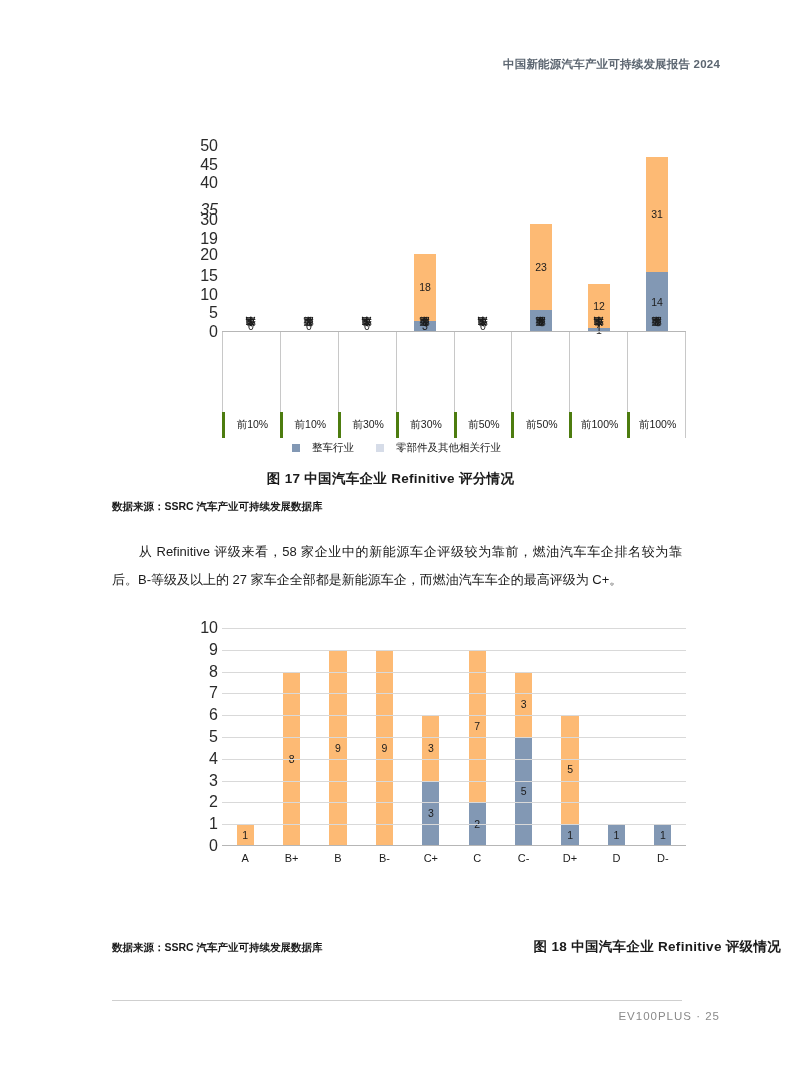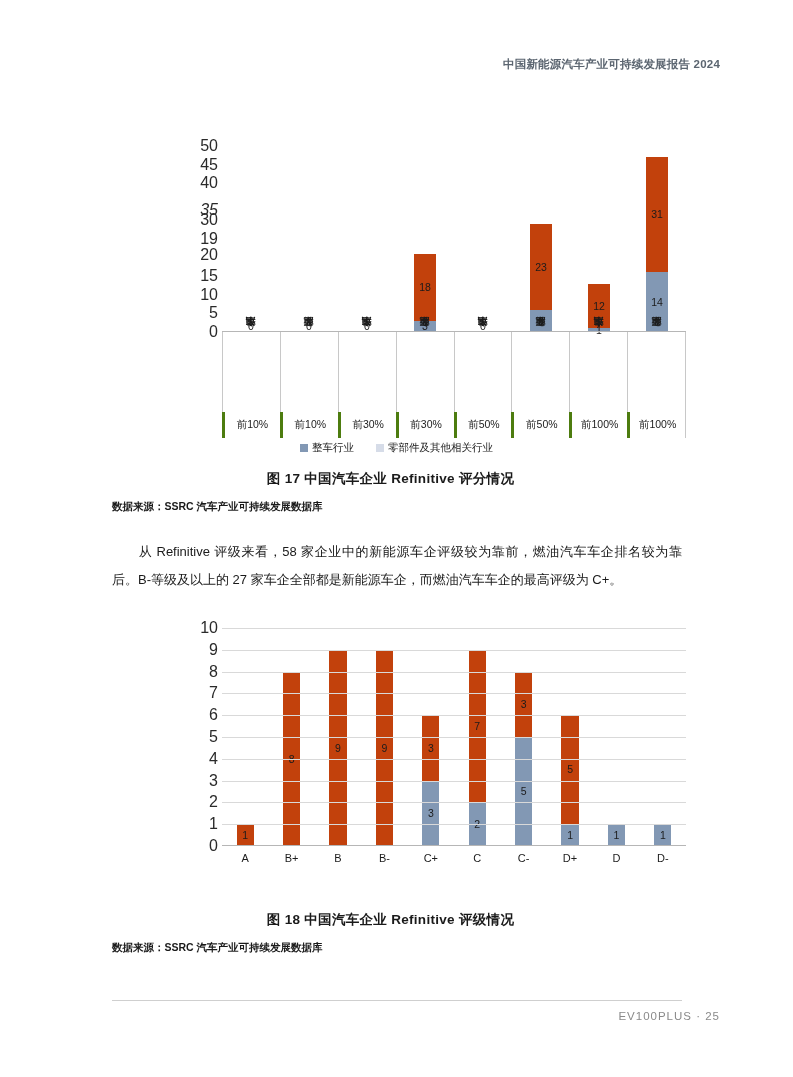--- a/index.html
+++ b/index.html
@@ -24,21 +24,21 @@
   .ytick{position:absolute;right:4px;transform:translateY(-50%);
          font-size:16px;color:#2a2a2a;text-align:center;line-height:1;}
   .plot{position:absolute;top:0;bottom:0;}
   .gridline{position:absolute;left:0;right:0;height:1px;background:#d9d9d9;}
   .axisline{position:absolute;left:0;right:0;height:1px;background:#b6b6b6;}
   .bars{position:absolute;left:0;right:0;top:0;bottom:0;display:flex;}
   .barcell{flex:1;position:relative;display:flex;justify-content:center;align-items:flex-end;}
   .barstack{position:relative;width:37%;display:flex;flex-direction:column;justify-content:flex-end;height:100%;}
   .seg{position:relative;display:flex;align-items:center;justify-content:center;}
   .seg span{font-size:10.5px;color:#1b1b1b;line-height:1;}
-  .seg.light{background:#c2410c;}
+  .seg.light{background:#fdba74;}
   .seg.dark{background:#8298b4;}
   .zerolab{position:absolute;bottom:1px;left:50%;transform:translateX(-50%);
            font-size:10.5px;color:#1b1b1b;line-height:1;}
 
   
   .tickbox-row{position:absolute;left:0;right:0;display:flex;}
   .tickbox{flex:1;position:relative;border-left:1px solid #c8c8c8;
            display:flex;justify-content:center;align-items:flex-start;padding-top:3px;}
   .tickbox:last-child{border-right:1px solid #c8c8c8;}
   .vlabel{font-size:10px;color:#1b1b1b;white-space:nowrap;
@@ -48,21 +48,21 @@
           display:flex;justify-content:center;align-items:center;}
   .catbox:last-child{border-right:1px solid #c8c8c8;}
   .catbox span{font-size:10.5px;color:#1b1b1b;}
 
   
   .catrow{position:absolute;left:0;right:0;display:flex;}
   .catrow div{flex:1;text-align:center;font-size:11px;color:#1b1b1b;}
 
   .legend{position:absolute;left:0;right:0;display:flex;justify-content:center;
           align-items:center;gap:22px;font-size:10.5px;color:#1b1b1b;}
-  .legend .li{display:flex;align-items:center;gap:4px;}
+  .legend .li{display:flex;align-items:center;gap:12px;}
   .swatch{width:8px;height:8px;display:inline-block;}
   .swatch.dark{background:#8298b4;}
   .swatch.light{background:#d6dce8;}
 
   
   .fig-caption{position:absolute;left:0;width:781px;text-align:center;
                font-size:13.5px;font-weight:bold;color:#1a1a1a;letter-spacing:.3px;}
   .src-note{position:absolute;left:112px;font-size:10.5px;font-weight:bold;color:#1a1a1a;}
   .body-text{position:absolute;left:112px;width:570px;font-size:13px;
              line-height:28px;color:#1a1a1a;text-align:justify;}
@@ -344,19 +344,19 @@
           <div>C+</div>
           <div>C</div>
           <div>C-</div>
           <div>D+</div>
           <div>D</div>
           <div>D-</div>
         </div>
     </div>
   </div>
 
-  <div class="fig-caption" style="top:911px;">图 18  中国汽车企业 Refinitive 评级情况</div>
+  <div class="fig-caption" style="top:938px;text-align:right;">图 18  中国汽车企业 Refinitive 评级情况</div>
   <div class="src-note" style="top:941px;">数据来源：SSRC 汽车产业可持续发展数据库</div>
 
   <div class="footer-rule"></div>
   <div class="page-footer">EV100PLUS · 25</div>
 
 </div>
 
 </body></html>

